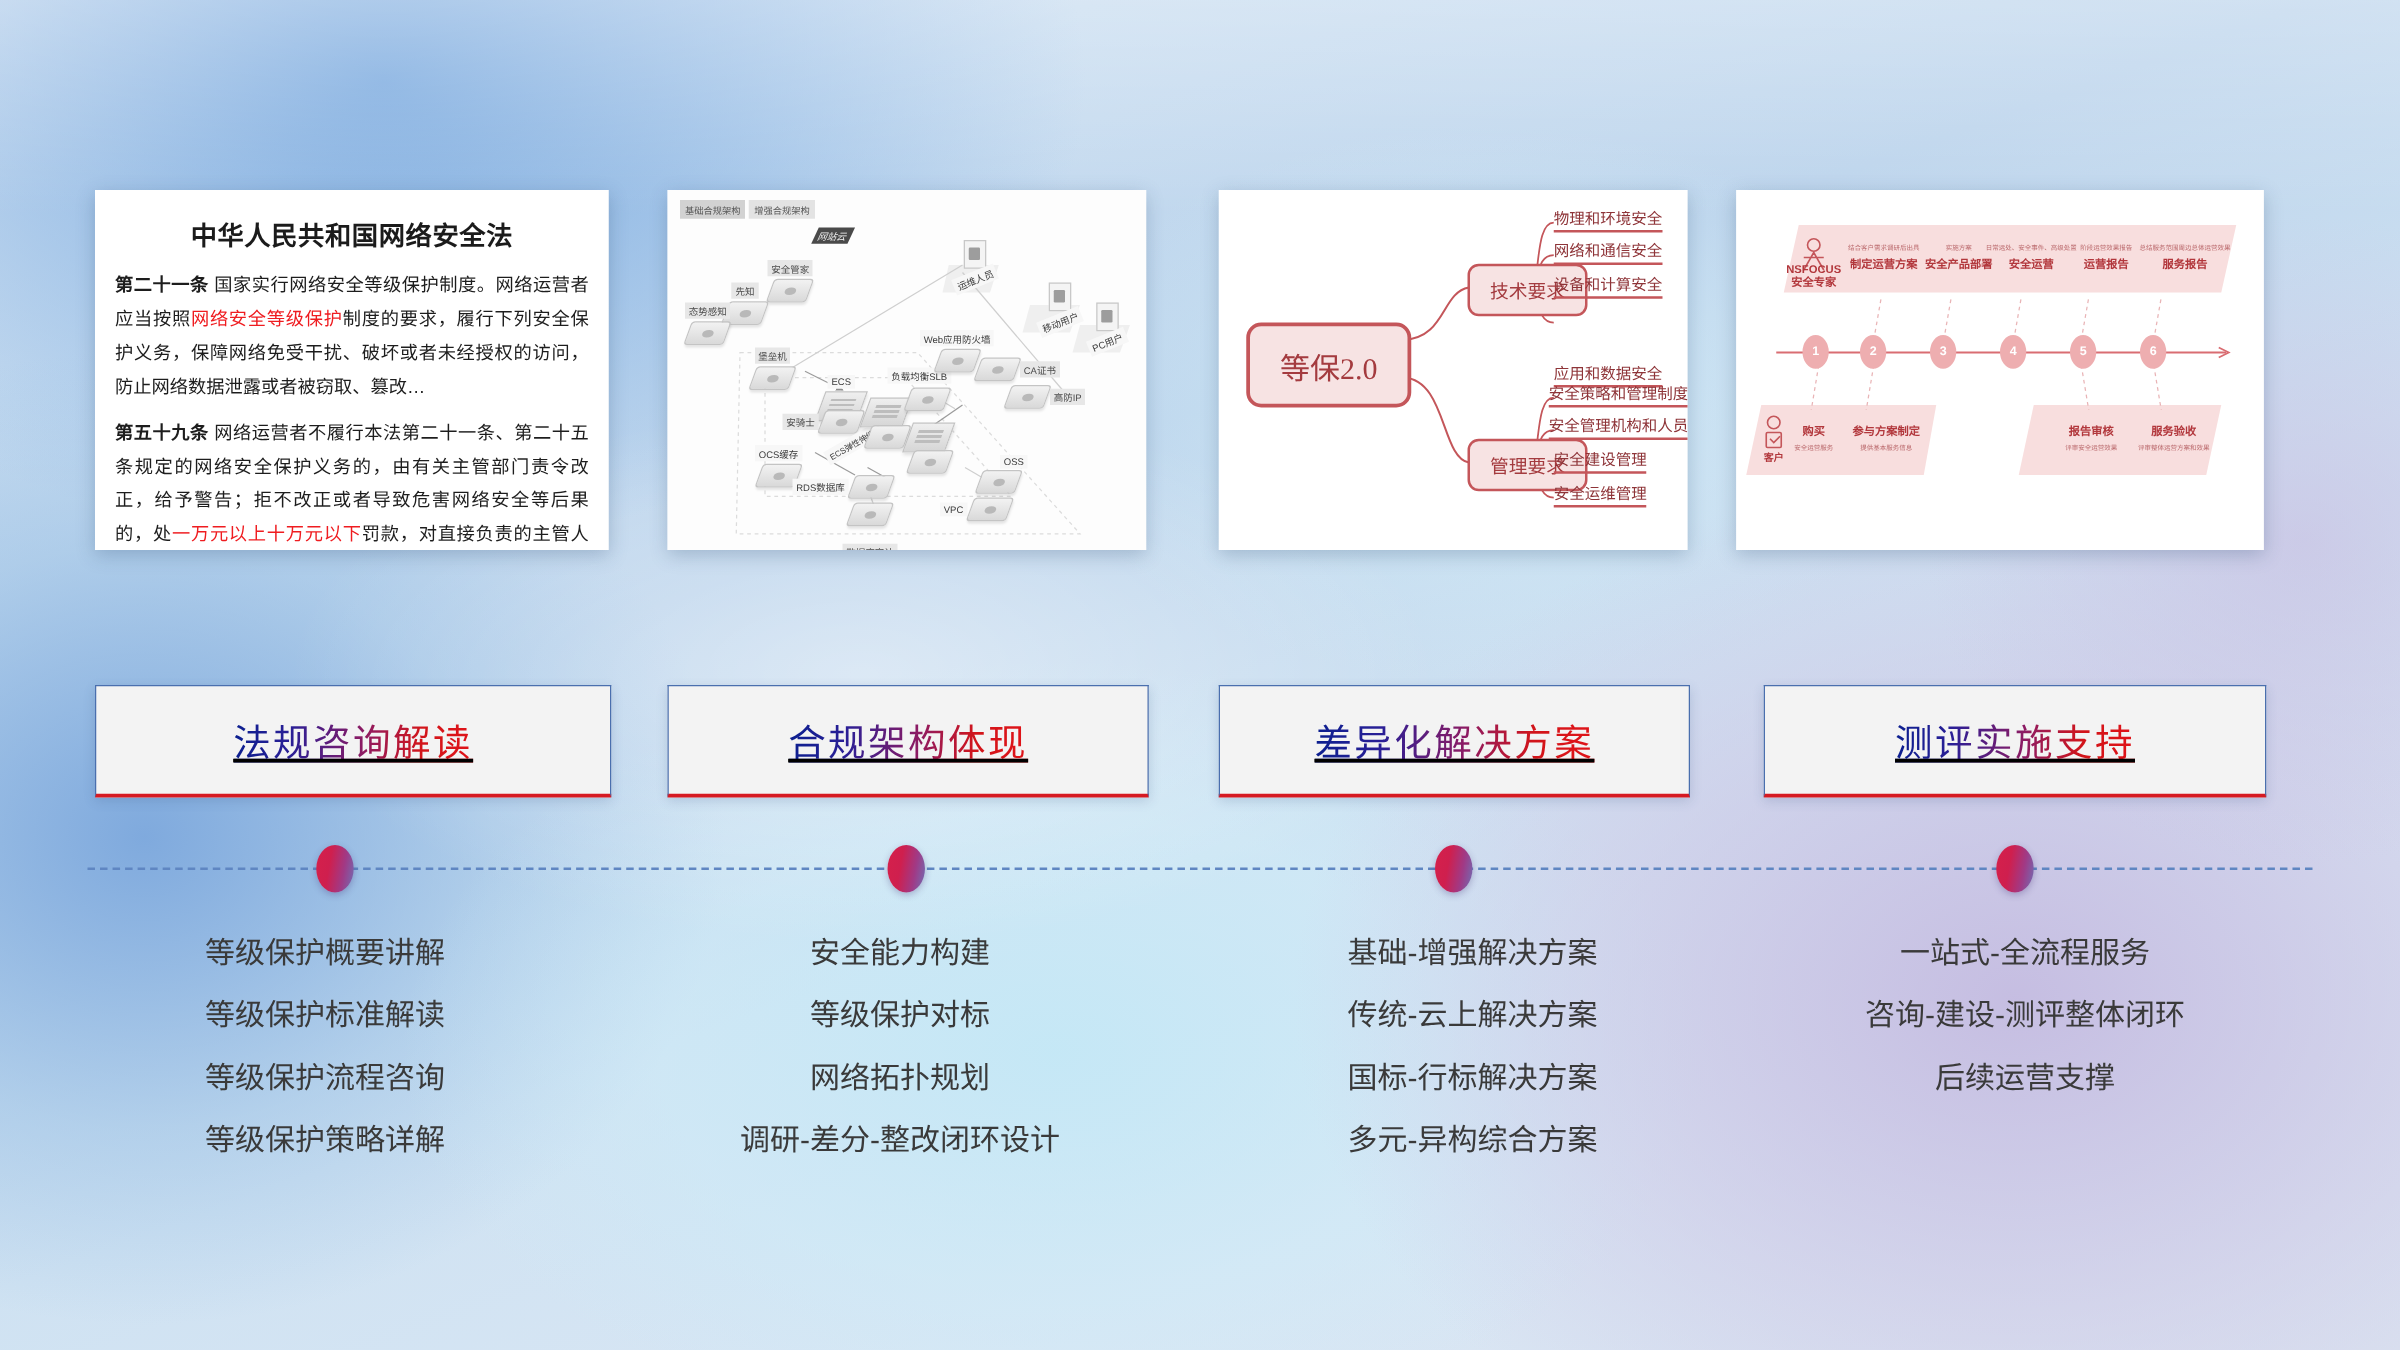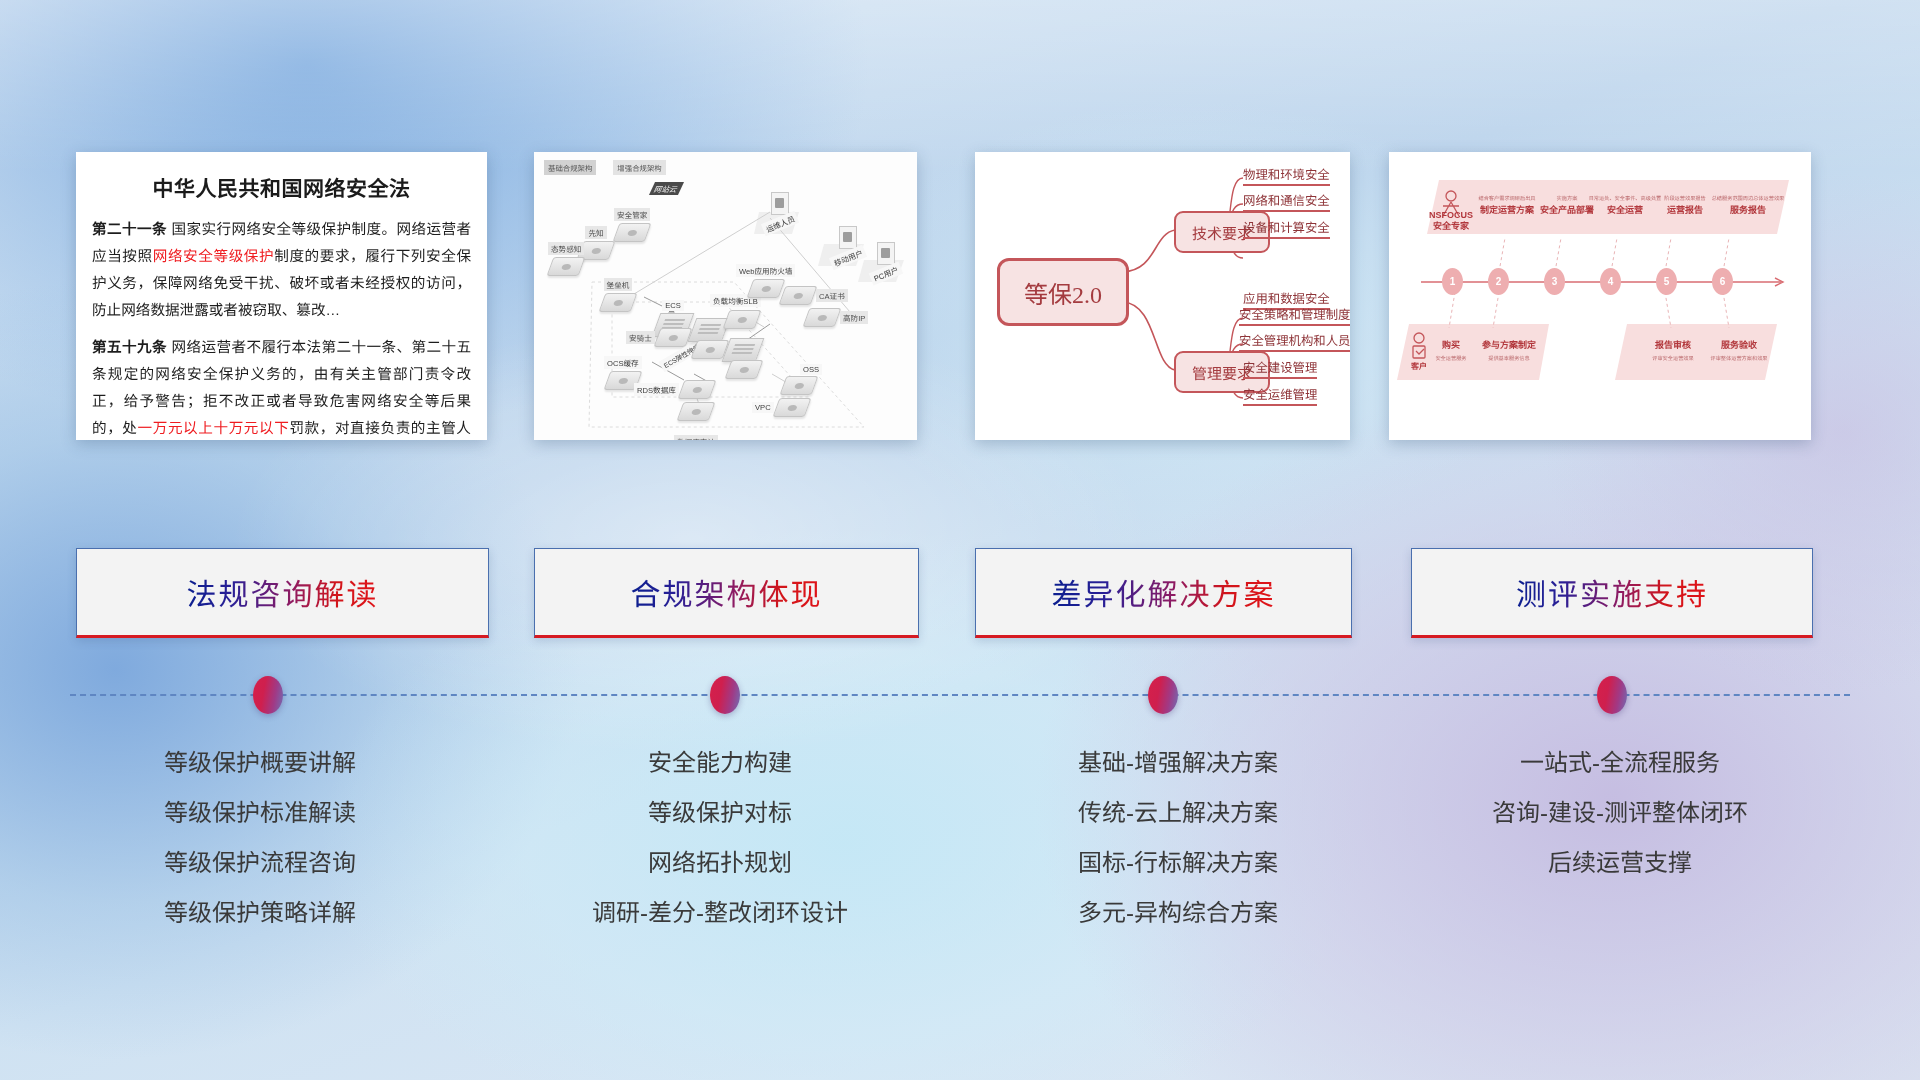--- a/index.html
+++ b/index.html
@@ -43,21 +43,21 @@
   }
   .law-p{
     font-size:14.6px;line-height:27px;color:#1d1d1d;text-align:justify;
     margin:0 0 10px;text-justify:inter-ideograph;
   }
   .law-p b{font-weight:bold;}
   .hl{color:#ef1c20;}
 
   
   .arch{position:relative;width:100%;height:100%;background:#fdfdfd;}
-  .arch .tabrow{position:absolute;left:10px;top:8px;display:flex;gap:17px;}
+  .arch .tabrow{position:absolute;left:10px;top:8px;display:flex;gap:3px;}
   .arch .tab{font-size:7.4px;color:#575757;background:#e3e3e3;padding:2px 4px;white-space:nowrap;}
   .arch .tab.on{background:#d2d2d2;}
   .nd{position:absolute;display:flex;flex-direction:column;align-items:center;}
   .chip{
     width:30px;height:17px;background:linear-gradient(180deg,#f2f2f2,#d9d9d9);
     border:1px solid #c4c4c4;border-radius:3px;transform:skewX(-20deg) rotate(0deg);
     position:relative;box-shadow:1px 2px 2px rgba(0,0,0,.10);
   }
   .chip:before{
     content:"";position:absolute;left:50%;top:50%;width:9px;height:6px;
@@ -110,21 +110,21 @@
     position:absolute;width:21px;height:27px;border-radius:50%;
     background:#eeaeb0;color:#fff;font-size:10px;font-weight:bold;
     display:flex;align-items:center;justify-content:center;
   }
 
   
   .title-box{
     position:absolute;top:548px;height:86px;background:#f3f3f3;
     border:1.6px solid #4a6fae;border-bottom:3.4px solid #d61a22;
     box-shadow:0 3px 9px rgba(50,80,130,.20);
-    display:flex;align-items:center;justify-content:center;
+    display:flex;align-items:center;justify-content:center;text-decoration:underline;
   }
   .title-box .t{
     font-size:30px;font-weight:500;letter-spacing:2px;
     background:linear-gradient(92deg,#0b1f8f 0%,#2a1f96 24%,#8d1b63 54%,#d2151a 78%,#e01318 100%);
     -webkit-background-clip:text;background-clip:text;color:transparent;
     -webkit-text-fill-color:transparent;
   }
   .tb1{left:76px;width:411px;}
   .tb2{left:534px;width:383px;}
   .tb3{left:975px;width:375px;}

